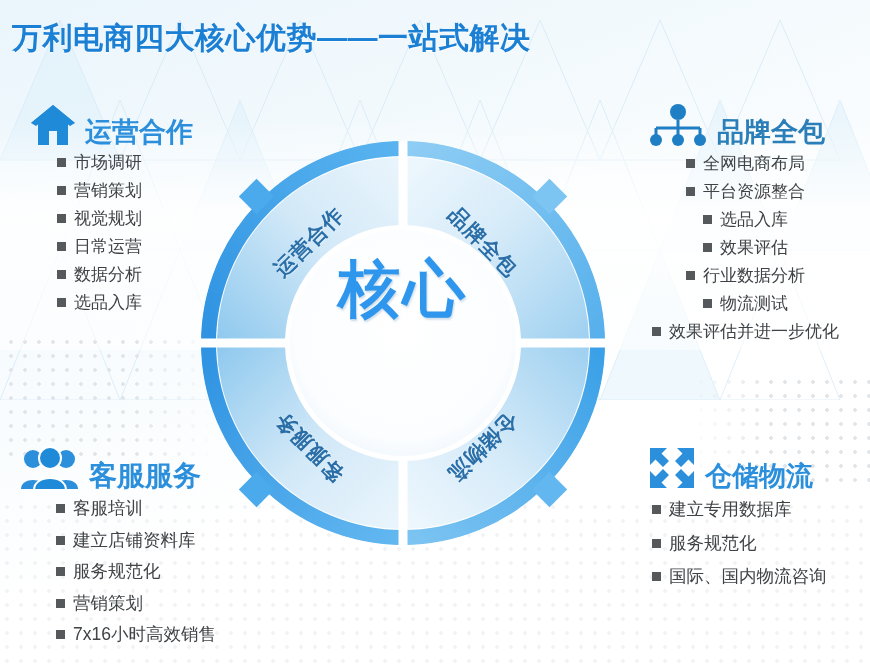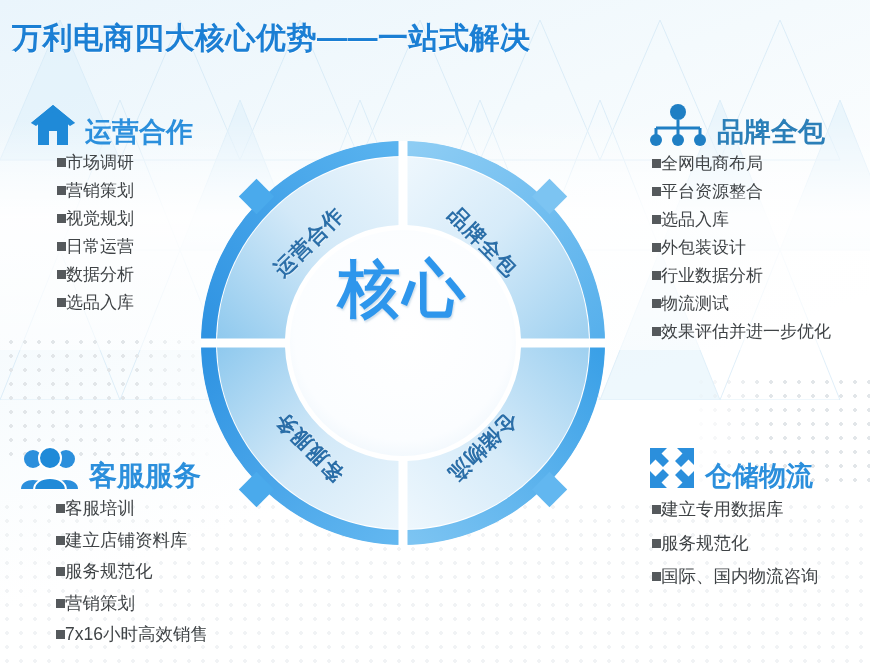--- a/index.html
+++ b/index.html
@@ -105,21 +105,21 @@
   .block-title.dark { color: #2b7fb8; }
 
   ul.items {
     list-style: none;
     margin: 0;
     padding: 0;
   }
   ul.items li {
     display: flex;
     align-items: baseline;
-    gap: 0;
+    gap: 8px;
     font-size: 17px;
     color: #3f4346;
     line-height: 1;
     margin-bottom: 9px;
     white-space: nowrap;
   }
   ul.items li .bullet {
     flex: 0 0 auto;
     width: 9px;
     height: 9px;
@@ -129,21 +129,21 @@
     top: -1px;
   }
 
   
   #block-operation  { left: 30px;  top: 104px; }
   #block-operation ul.items { margin-left: 27px; margin-top: 8px; }
   #block-operation ul.items li { margin-bottom: 11px; }
 
   #block-brand      { left: 648px; top: 104px; }
   #block-brand ul.items { margin-left: 4px; margin-top: 9px; }
-  #block-brand ul.items li { margin-bottom: 11px; }
+  #block-brand ul.items li { margin-bottom: 11px; justify-content: center; }
 
   #block-service    { left: 20px;  top: 446px; }
   #block-service .block-title { font-size: 28px; }
   #block-service ul.items { margin-left: 12px; margin-top: 10px; }
   #block-service ul.items li { margin-bottom: 14px; font-size: 17.5px; padding-left: 24px; }
 
   #block-logistics  { left: 648px; top: 446px; }
   #block-logistics ul.items { margin-left: 4px; margin-top: 11px; }
   #block-logistics ul.items li { margin-bottom: 16px; font-size: 17.5px; }
 
@@ -401,21 +401,21 @@
       <li>
           <span class="bullet"></span>
           <span>平台资源整合</span>
         </li>
       <li>
           <span class="bullet"></span>
           <span>选品入库</span>
         </li>
       <li>
           <span class="bullet"></span>
-          <span>外包装设计</span>
+          <span>效果评估</span>
         </li>
       <li>
           <span class="bullet"></span>
           <span>行业数据分析</span>
         </li>
       <li>
           <span class="bullet"></span>
           <span>物流测试</span>
         </li>
       <li>

